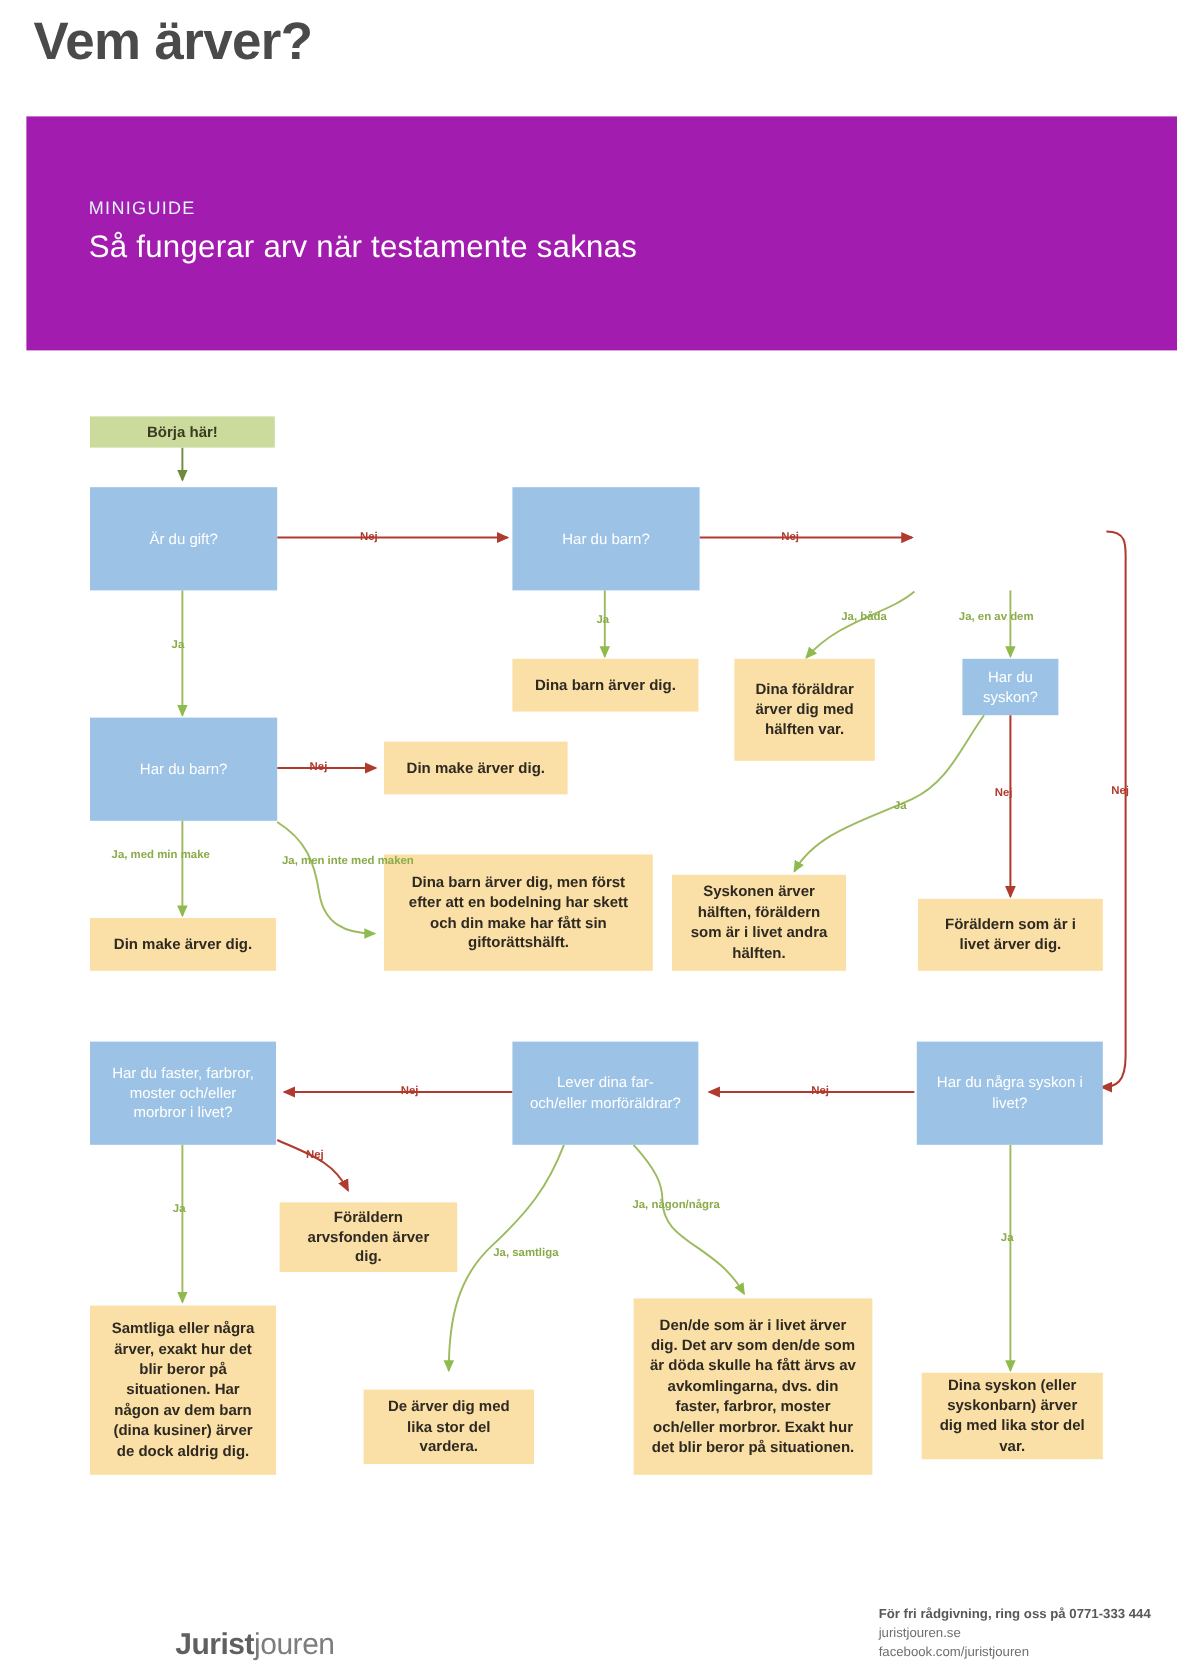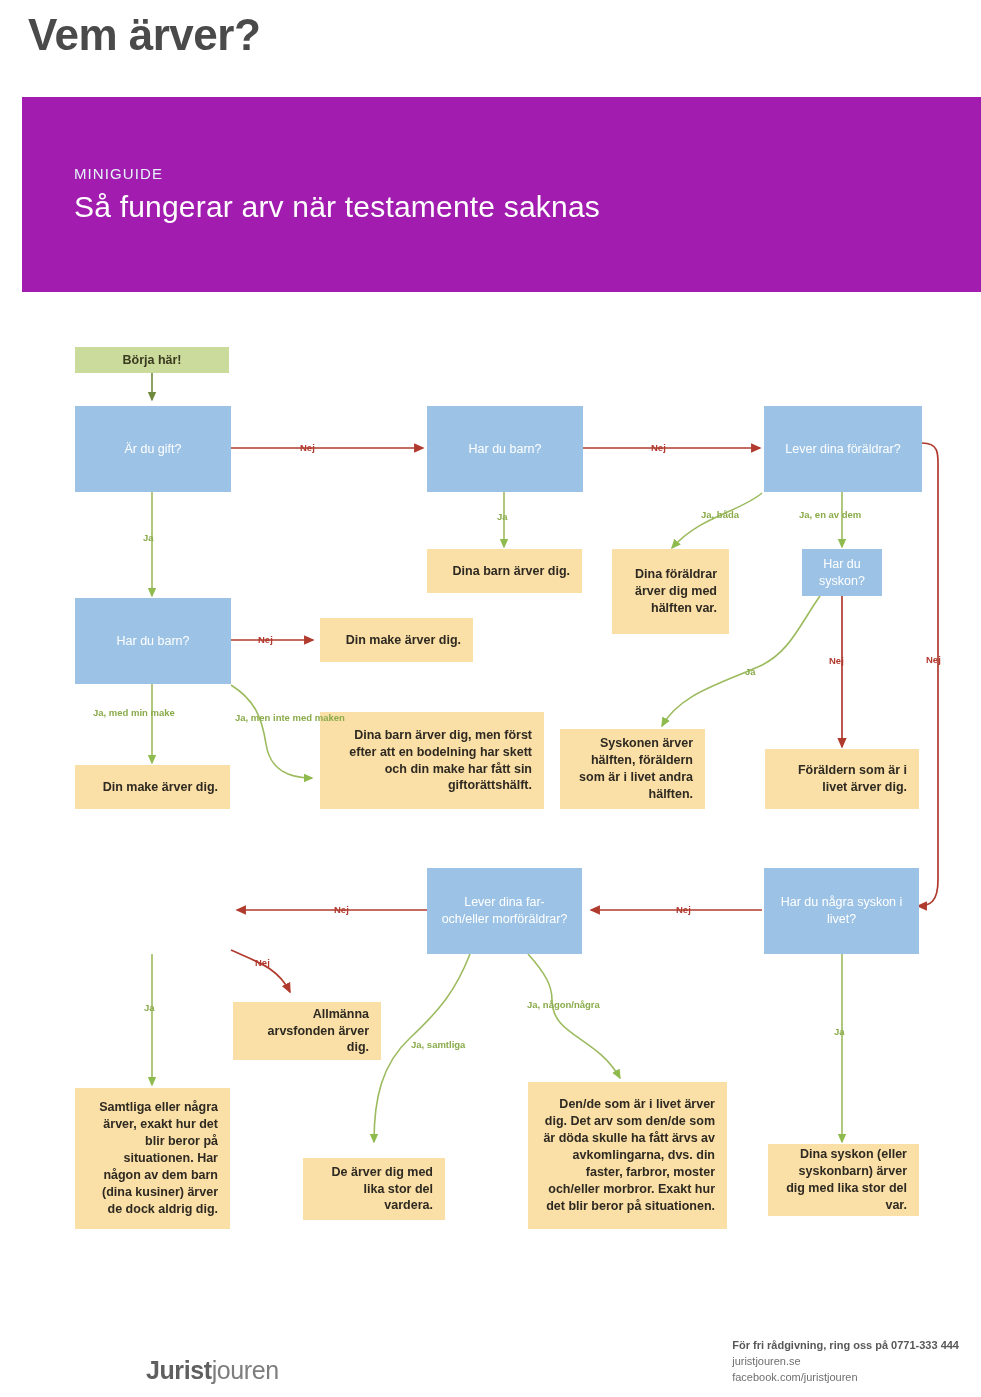--- a/index.html
+++ b/index.html
@@ -48,21 +48,21 @@
     top: 68px;
     font-size: 15px;
     letter-spacing: 1.1px;
     color: #e6f3fb;
     font-weight: 400;
   }
   #header-headline {
     position: absolute;
     left: 52px;
     top: 93px;
-    font-size: 30px;
+    font-size: 26px;
     color: #ffffff;
     font-weight: 400;
     letter-spacing: 0.2px;
   }
 
   
   #flow {
     position: absolute;
     left: 0;
     top: 0;
@@ -101,21 +101,21 @@
     font-size: 12.5px;
     justify-content: center;
     text-align: center;
     line-height: 1.35;
   }
   .node.outcome {
     background: #fadfa6;
     color: #2e2a22;
     font-size: 12.5px;
     font-weight: bold;
-    text-align: right;
+    text-align: center;
     line-height: 1.35;
   }
   .node.outcome.center {
     justify-content: flex-start;
   }
   .edge-label {
     position: absolute;
     font-size: 9.5px;
     font-weight: bold;
     white-space: nowrap;
@@ -239,40 +239,40 @@
     </div>
 
     <div class="node question" style="left:75px; top:406px; width:156px; height:86px;">
       <span class="txt">Är du gift?</span>
     </div>
 
     <div class="node question" style="left:427px; top:406px; width:156px; height:86px;">
       <span class="txt">Har du barn?</span>
     </div>
 
-    <div class="node question" style="left:764px; top:406px; width:158px; height:86px;">
-      <span class="txt">Lever dina föräldrar?</span>
-    </div>
 
     <div class="node question" style="left:75px; top:598px; width:156px; height:86px;">
       <span class="txt">Har du barn?</span>
     </div>
 
     <div class="node question" style="left:802px; top:549px; width:80px; height:47px;">
       <span class="txt">Har du syskon?</span>
     </div>
 
     <div class="node question" style="left:764px; top:868px; width:155px; height:86px;">
       <span class="txt">Har du några syskon i livet?</span>
     </div>
 
     <div class="node question" style="left:427px; top:868px; width:155px; height:86px;">
       <span class="txt">Lever dina far- och/eller morföräldrar?</span>
     </div>
 
+    <div class="node question" style="left:75px; top:868px; width:155px; height:86px;">
+      <span class="txt">Har du faster, farbror, moster och/eller morbror i livet?</span>
+    </div>
 
     <div class="node outcome center" style="left:427px; top:549px; width:155px; height:44px;">
       <span class="txt">Dina barn ärver dig.</span>
     </div>
 
     <div class="node outcome" style="left:612px; top:549px; width:117px; height:85px;">
       <span class="txt">Dina föräldrar ärver dig med hälften var.</span>
     </div>
 
     <div class="node outcome center" style="left:320px; top:618px; width:153px; height:44px;">
@@ -289,21 +289,21 @@
 
     <div class="node outcome" style="left:560px; top:729px; width:145px; height:80px;">
       <span class="txt">Syskonen ärver hälften, föräldern som är i livet andra hälften.</span>
     </div>
 
     <div class="node outcome" style="left:765px; top:749px; width:154px; height:60px;">
       <span class="txt">Föräldern som är i livet ärver dig.</span>
     </div>
 
     <div class="node outcome" style="left:233px; top:1002px; width:148px; height:58px;">
-      <span class="txt">Allmänna arvsfonden ärver dig.</span>
+      <span class="txt">Föräldern arvsfonden ärver dig.</span>
     </div>
 
     <div class="node outcome" style="left:75px; top:1088px; width:155px; height:141px;">
       <span class="txt">Samtliga eller några ärver, exakt hur det blir beror på situationen. Har någon av dem barn (dina kusiner) ärver de dock aldrig dig.</span>
     </div>
 
     <div class="node outcome" style="left:303px; top:1158px; width:142px; height:62px;">
       <span class="txt">De ärver dig med lika stor del vardera.</span>
     </div>
 

